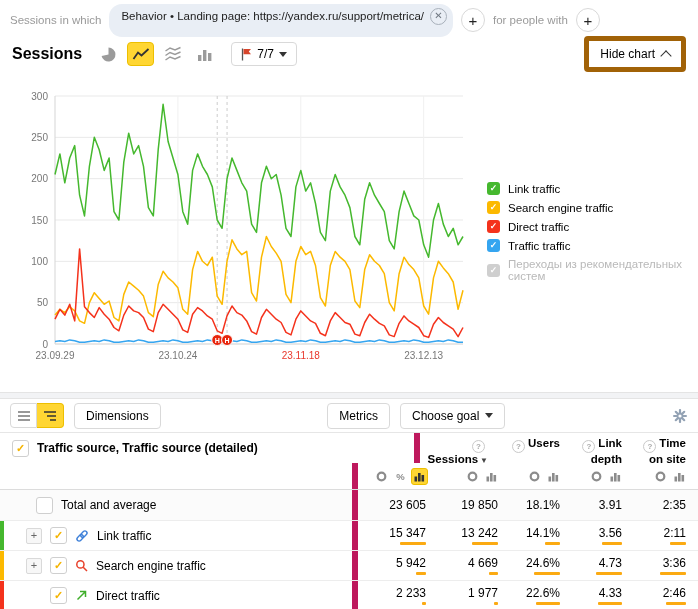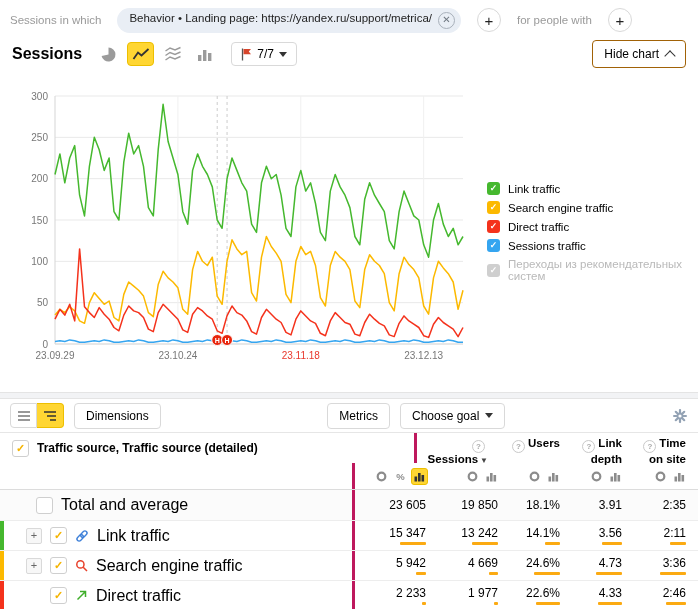--- a/index.html
+++ b/index.html
@@ -1,39 +1,39 @@
 <!DOCTYPE html>
 <html><head>
 <meta charset="utf-8">
 <style>
   html,body{margin:0;padding:0;background:#fff;}
   .app{position:relative;width:698px;height:609px;overflow:hidden;background:#fff;
        font-family:"Liberation Sans",sans-serif;color:#000;font-size:12px;}
 
   
-  .filter-bar{display:flex;align-items:center;gap:16px;padding:8px 10px 2px 10px;height:24px;}
+  .filter-bar{display:flex;align-items:center;gap:8px;padding:8px 10px 2px 10px;height:24px;}
   .muted{color:#9a9a9a;font-size:11.5px;white-space:nowrap;}
-  .chip{display:flex;align-items:flex-start;gap:6px;background:#e9eef5;border-radius:13px;
-        padding:4px 6px 4px 12px;font-size:11.5px;color:#222;white-space:nowrap;}
+  .chip{display:flex;align-items:center;gap:6px;background:#e9eef5;border-radius:13px;
+        padding:4px 6px 12px 12px;font-size:11.5px;color:#222;white-space:nowrap;}
   .chip-close{width:15px;height:15px;border-radius:50%;border:1px solid #a8b0ba;color:#6f7780;
         font-size:10px;line-height:13px;text-align:center;cursor:pointer;flex:0 0 auto;}
   .plus-btn{width:24px;height:24px;border-radius:50%;border:1px solid #d9d9d9;background:#fff;
         font-size:15px;color:#222;display:flex;align-items:center;justify-content:center;cursor:pointer;padding:0;}
 
   
   .chart-header{display:flex;align-items:center;gap:5px;padding:8px 12px 4px 12px;height:24px;}
   .page-title{font-size:16px;font-weight:bold;margin-right:8px;}
   .icon-btn{width:27px;height:24px;display:flex;align-items:center;justify-content:center;
         border-radius:4px;border:1px solid transparent;background:transparent;cursor:pointer;padding:0;}
   .icon-btn.selected{background:#ffd633;border-color:#edbf00;}
   .seg-btn{display:flex;align-items:center;gap:5px;border:1px solid #d9d9d9;border-radius:4px;
         background:#fff;padding:4px 9px;font-size:12px;margin-left:8px;cursor:pointer;}
   .caret-down{width:0;height:0;border-left:4px solid transparent;border-right:4px solid transparent;
         border-top:5px solid #333;display:inline-block;}
-  .hide-chart{margin-left:auto;display:flex;align-items:center;gap:7px;border:1px solid #a16207;
+  .hide-chart{margin-left:auto;display:flex;align-items:center;gap:7px;border:5px solid #a16207;
         border-radius:4px;background:#fff;padding:6px 11px;font-size:12px;cursor:pointer;}
   .chev-up{width:7px;height:7px;border-left:1.5px solid #333;border-top:1.5px solid #333;
         transform:rotate(45deg);margin-top:3px;display:inline-block;}
 
   
   .chart-wrap{position:relative;height:322px;}
   svg.chart{position:absolute;left:0;top:18px;}
   .legend{position:absolute;left:487px;top:112px;display:flex;flex-direction:column;gap:6px;}
   .legend-item{display:flex;align-items:center;gap:8px;font-size:11.5px;cursor:pointer;}
   .legend-check{width:13px;height:13px;border-radius:3px;color:#fff;font-size:9px;font-weight:bold;
@@ -56,40 +56,40 @@
   .push-right{margin-left:auto;}
   .gear-btn{margin-left:auto;background:none;border:none;cursor:pointer;padding:0;display:flex;}
 
   
   .t-row{display:flex;align-items:stretch;position:relative;}
   .t-head{height:30px;}
   .t-icons{height:26px;border-bottom:1px solid #dcdcdc;}
   .t-total{height:30px;background:#fbfbfb;border-bottom:1px solid #ededed;}
   .t-data{height:29px;border-bottom:1px solid #ededed;}
   .name-cell{flex:1;display:flex;align-items:center;gap:8px;padding-left:12px;min-width:0;}
-  .bl{border-left:3px solid #be185d;}
+  .bl{border-left:6px solid #be185d;}
   .hcell{box-sizing:border-box;padding:4px 12px 0 0;text-align:right;font-weight:bold;font-size:11.5px;line-height:1.2;}
   .icell{box-sizing:border-box;padding:0 10px 0 0;display:flex;align-items:center;justify-content:flex-end;gap:2px;}
   .vcell{box-sizing:border-box;padding:0 12px 0 0;display:flex;flex-direction:column;align-items:flex-end;justify-content:center;}
   .c0{width:86px;}.c1{width:72px;}.c2{width:62px;}.c3{width:62px;}.c4{width:64px;}
   .num{font-size:12px;line-height:1;white-space:nowrap;}
   .minibar{height:3px;background:#fbaa12;border-radius:1px;margin-top:3px;}
   .group-title{font-weight:bold;font-size:12px;text-align:right;}
   .qicon{display:inline-flex;width:11px;height:11px;border-radius:50%;border:1px solid #c9c9c9;color:#a9a9a9;
         font-size:8px;align-items:center;justify-content:center;margin-right:3px;vertical-align:-2px;}
   .sort{font-size:8px;color:#444;margin-left:2px;}
   .cb{width:15px;height:15px;border:1px solid #cfcfcf;border-radius:3px;background:#fff;display:inline-flex;
         align-items:center;justify-content:center;font-size:11px;font-weight:bold;color:transparent;flex:0 0 auto;cursor:pointer;}
   .cb.checked{color:#f5b400;}
   .expander{width:14px;height:14px;border:1px solid #d9d9d9;border-radius:2px;background:#f7f7f7;color:#666;
         font-size:11px;line-height:12px;text-align:center;flex:0 0 auto;margin-left:14px;cursor:pointer;}
   .expander.ghost{visibility:hidden;}
   .row-strip{position:absolute;left:0;top:0;bottom:0;width:4px;}
   .row-icon{display:inline-flex;flex:0 0 auto;}
-  .row-label{font-size:16px;white-space:nowrap;}
+  .row-label{font-size:12px;white-space:nowrap;}
   .total-indent{margin-left:24px;}
   .tgl{width:17px;height:17px;border-radius:3px;border:1px solid transparent;display:inline-flex;
         align-items:center;justify-content:center;background:transparent;padding:0;cursor:pointer;}
   .tgl.selected{background:#ffd633;border-color:#edbf00;}
   .pct{font-size:9.5px;font-weight:bold;color:#8c8c8c;}
 </style>
 </head>
 <body>
 
 <div class="app">
@@ -188,21 +188,21 @@
       <div class="legend-item">
         <span class="legend-check" style="background: rgb(252, 185, 0);">✓</span>
         <span class="lbl">Search engine traffic</span>
       </div>
       <div class="legend-item">
         <span class="legend-check" style="background: rgb(244, 50, 28);">✓</span>
         <span class="lbl">Direct traffic</span>
       </div>
       <div class="legend-item">
         <span class="legend-check" style="background: rgb(53, 165, 240);">✓</span>
-        <span class="lbl">Sessions traffic</span>
+        <span class="lbl">Traffic traffic</span>
       </div>
       <div class="legend-item disabled">
         <span class="legend-check" style="background: rgb(207, 207, 207);">✓</span>
         <span class="lbl">Переходы из рекомендательных систем</span>
       </div>
     </div>
   </div>
 
   <div class="section-divider"></div>
 

